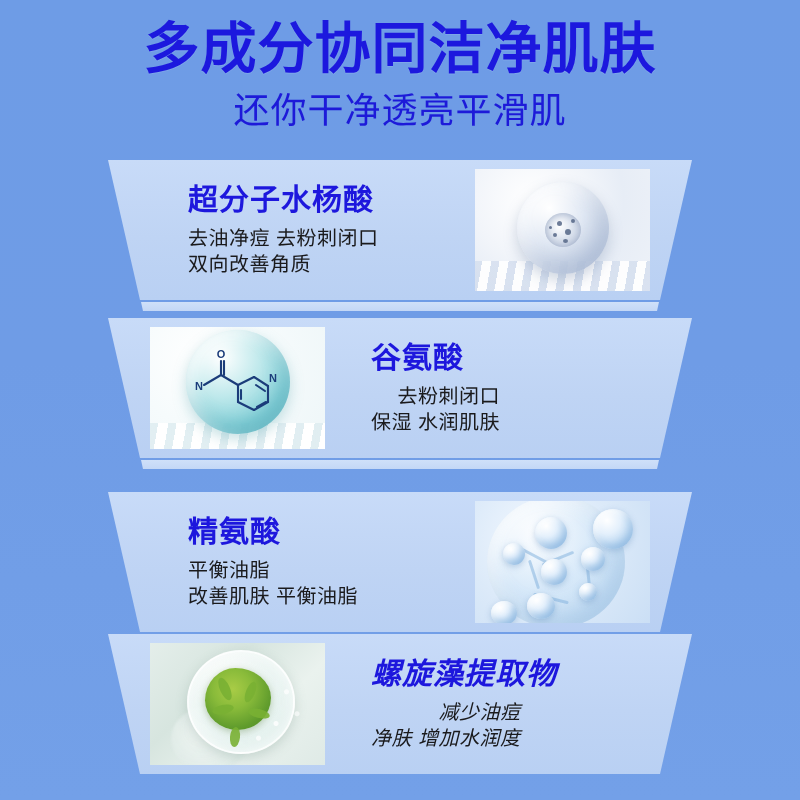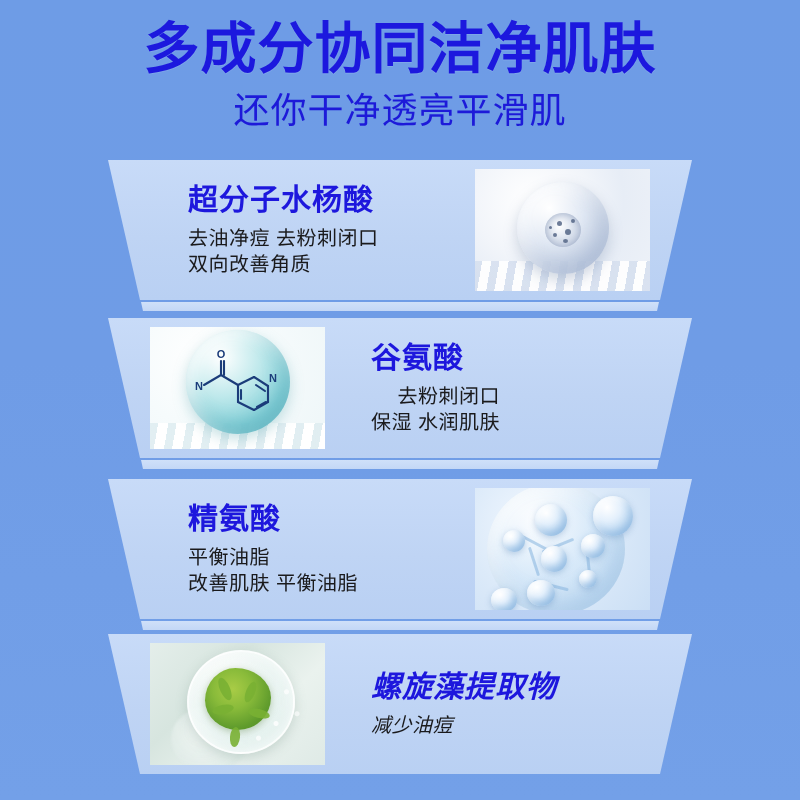--- a/index.html
+++ b/index.html
@@ -57,21 +57,21 @@
   }
 
   .card-wrap {
     position: absolute;
     left: 0;
     width: 800px;
     height: 156px;
   }
   .card-wrap.c0 { top: 0px; }
   .card-wrap.c1 { top: 158px; }
-  .card-wrap.c2 { top: 319px; }
+  .card-wrap.c2 { top: 332px; }
   .card-wrap.c3 { top: 474px; font-style: italic; }
 
   
   .plate {
     position: absolute;
     left: 0; top: 0;
     width: 800px;
     height: 140px;
     background: linear-gradient(180deg, #c8dbf8 0%, #bfd4f4 55%, #b9d0f3 100%);
     clip-path: polygon(108px 0, 692px 0, 660px 100%, 140px 100%);
@@ -388,20 +388,21 @@
       </div>
     </div>
 
     <div class="card-wrap c3">
       <div class="plate"></div>
       <div class="row img-left">
         <div class="text-col">
           <div class="ing-title">螺旋藻提取物</div>
           <div class="ing-desc">
             <div>减少油痘</div>
+            <div>净肤 增加水润度</div>
           </div>
         </div>
         <div class="thumb t3">
           <div class="dish2"></div>
           <div class="dish"></div>
           <div class="algae"></div>
           <div class="frond" style="left:70px;top:34px;width:10px;height:24px;transform:rotate(-24deg);"></div>
           <div class="frond" style="left:96px;top:38px;width:9px;height:22px;transform:rotate(22deg);"></div>
           <div class="frond" style="left:62px;top:62px;width:22px;height:9px;transform:rotate(-12deg);"></div>
           <div class="frond" style="left:98px;top:66px;width:22px;height:9px;transform:rotate(14deg);"></div>

